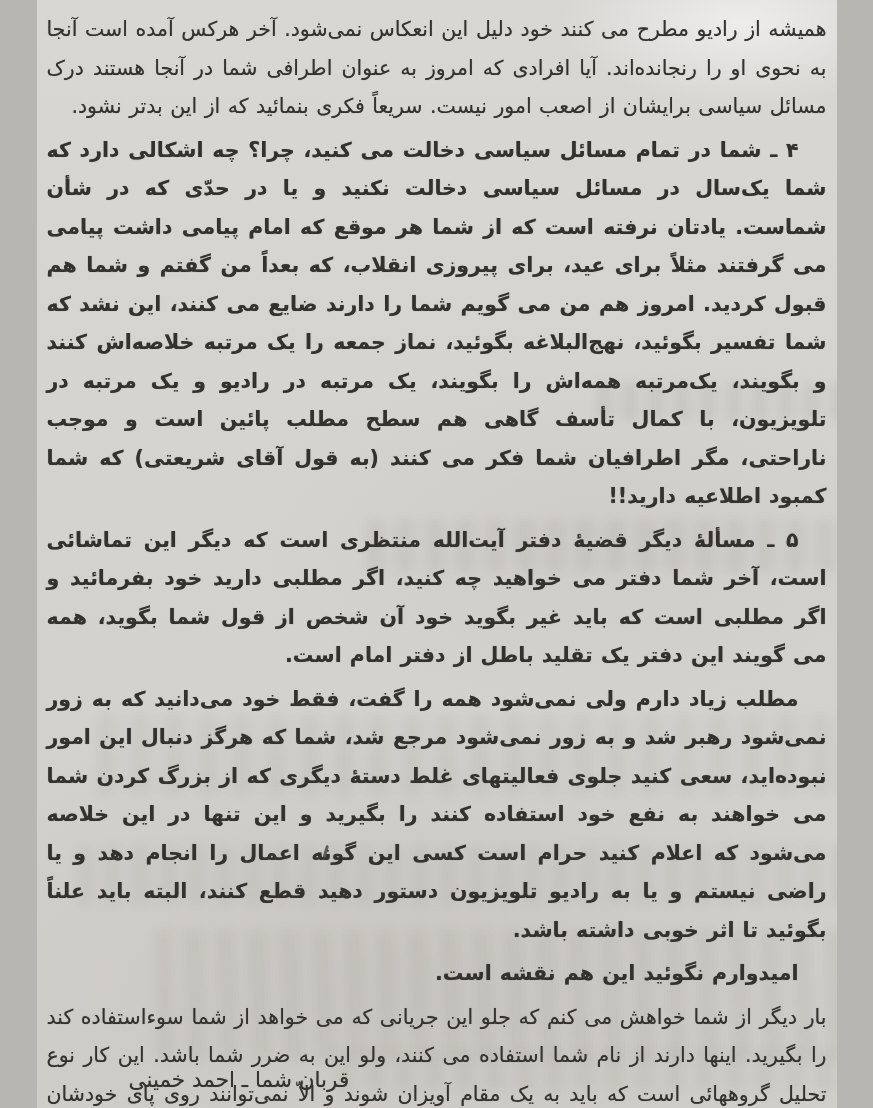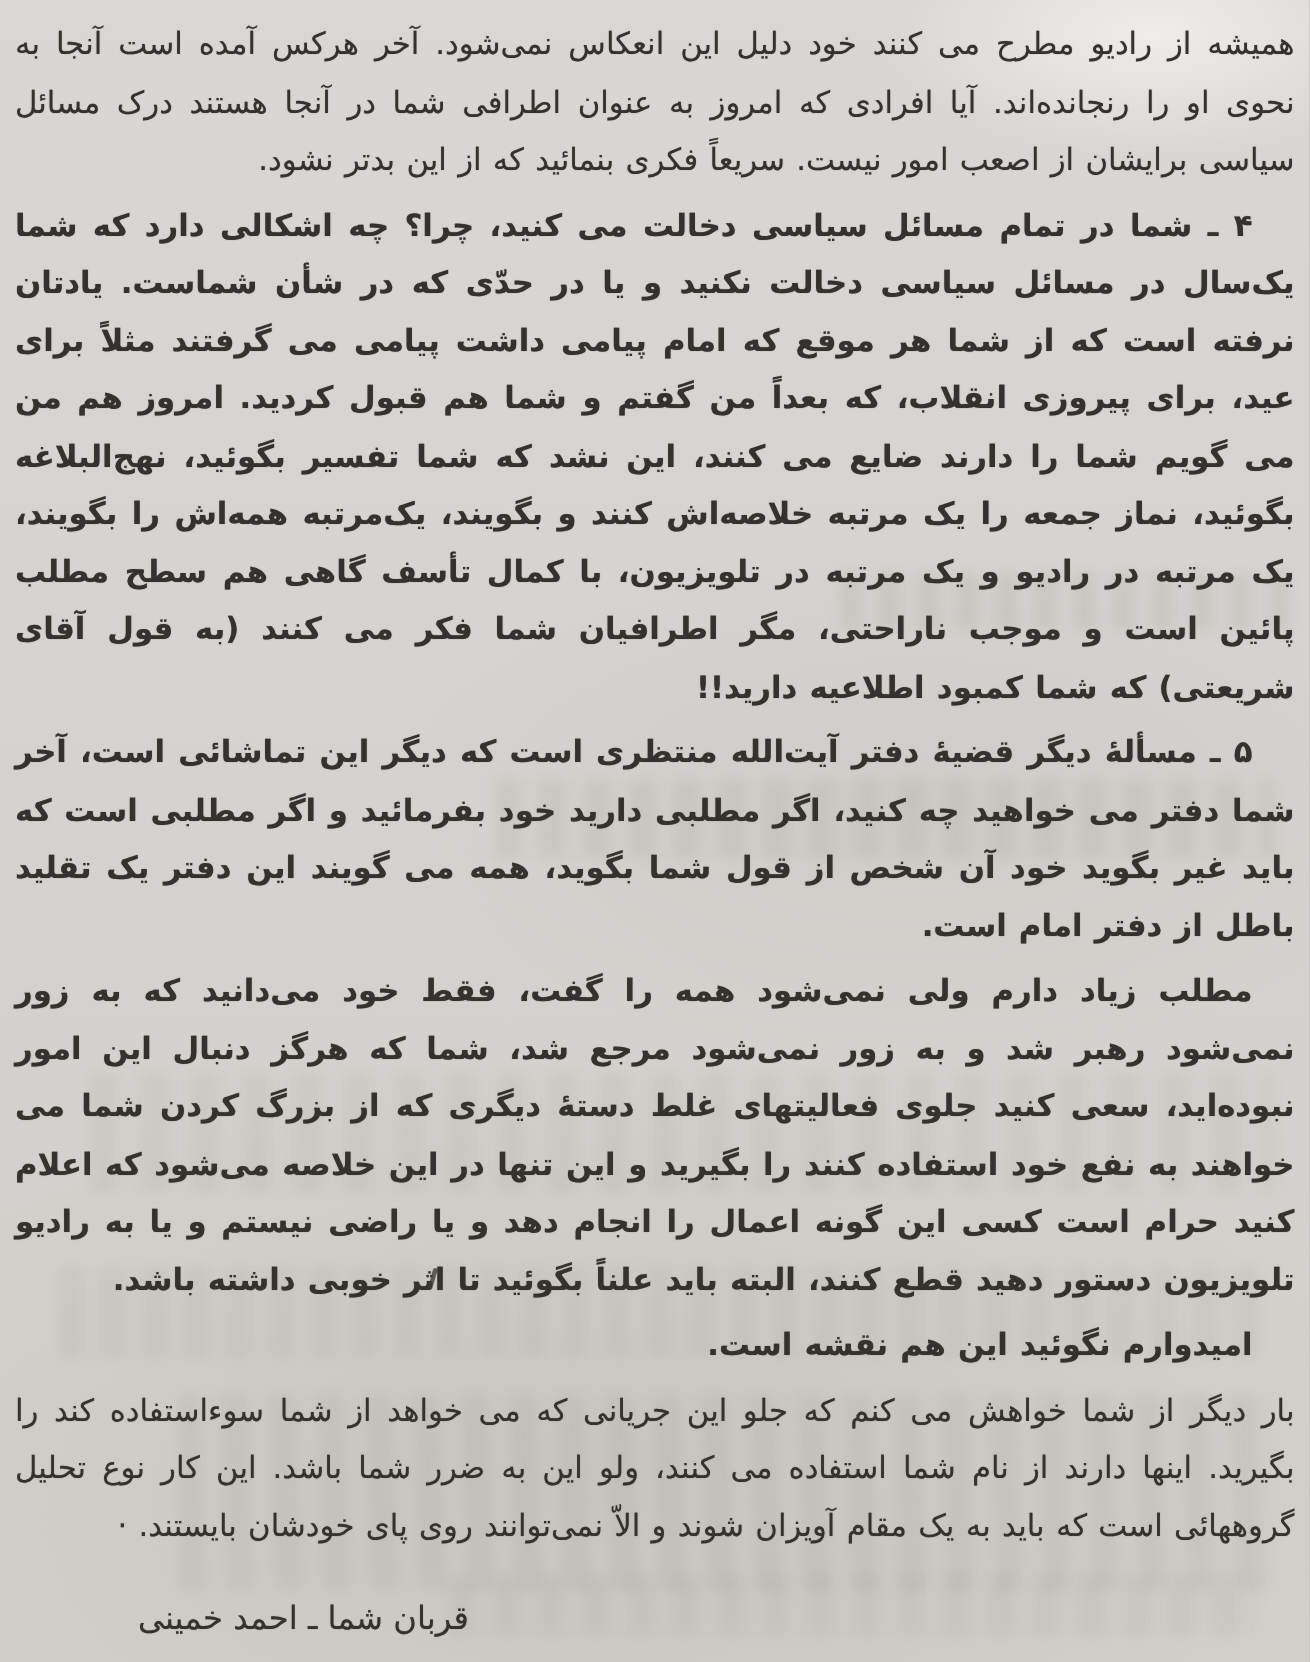--- a/index.html
+++ b/index.html
@@ -2,21 +2,21 @@
 <html lang="fa" dir="rtl"><head>
 <meta charset="utf-8">
 <style>
   html, body {
     margin: 0;
     padding: 0;
     background: #b8b6b3;
   }
   .paper {
     position: relative;
-    width: 873px;
+    width: 800px;
     height: 1108px;
     margin: 0 auto;
     box-sizing: border-box;
     overflow: hidden;
     direction: rtl;
     background-color: #d5d3d0;
     background-image:
       radial-gradient(ellipse 260px 120px at 88% 2%, rgba(255,255,255,0.55), rgba(255,255,255,0) 70%),
       radial-gradient(ellipse 500px 260px at 70% 48%, rgba(128,122,110,0.07), rgba(128,122,110,0) 70%),
       radial-gradient(ellipse 700px 360px at 45% 88%, rgba(120,114,102,0.10), rgba(120,114,102,0) 75%),

